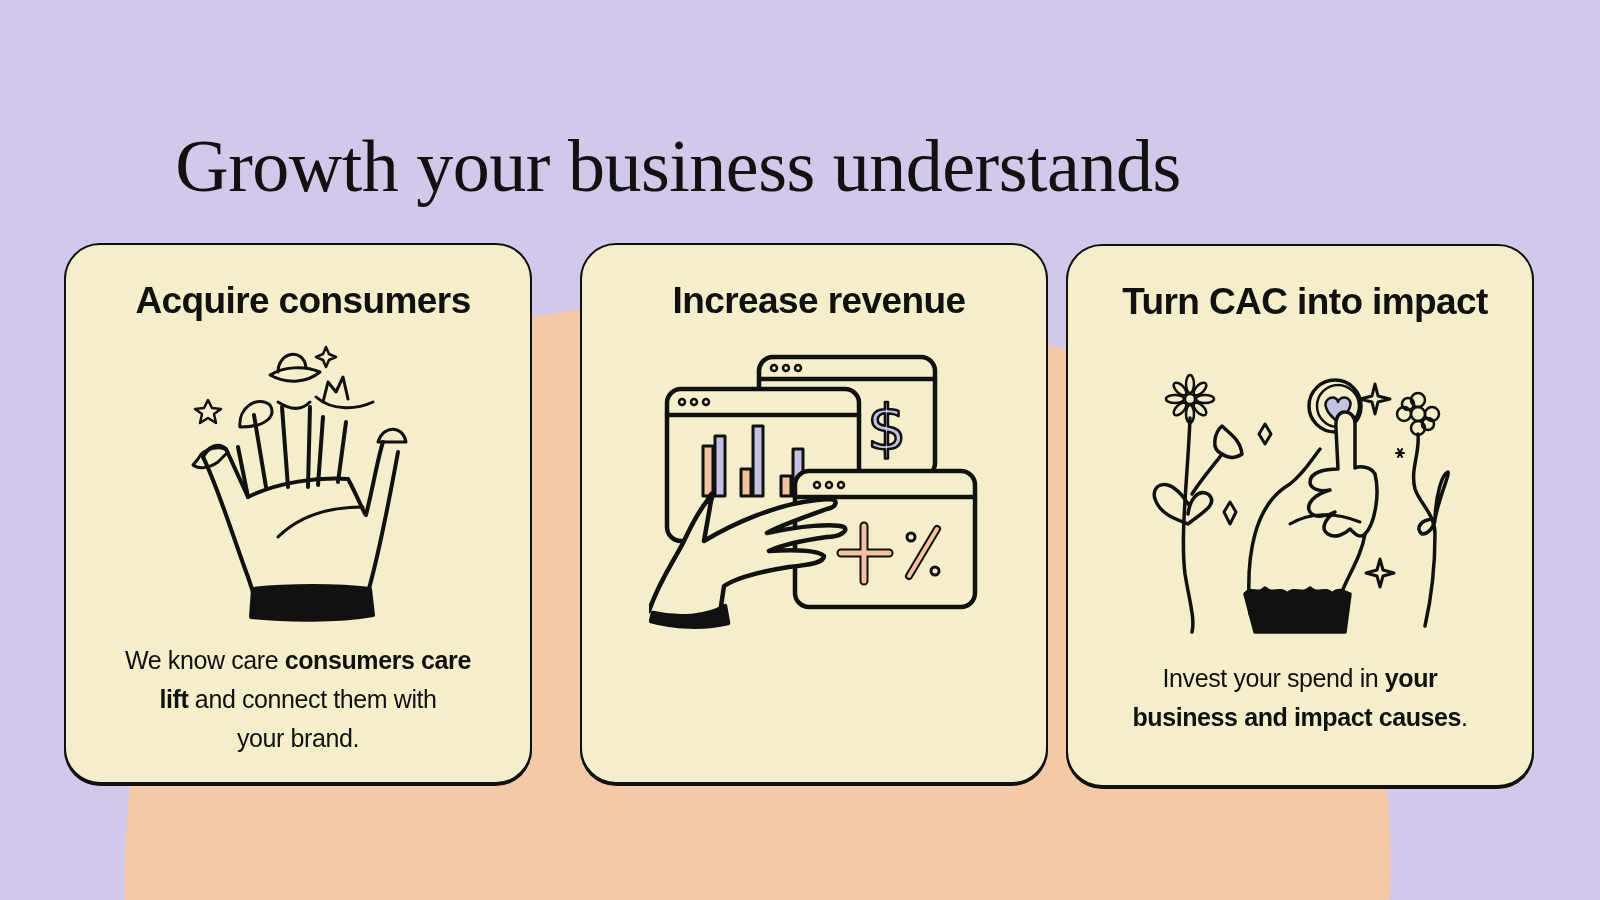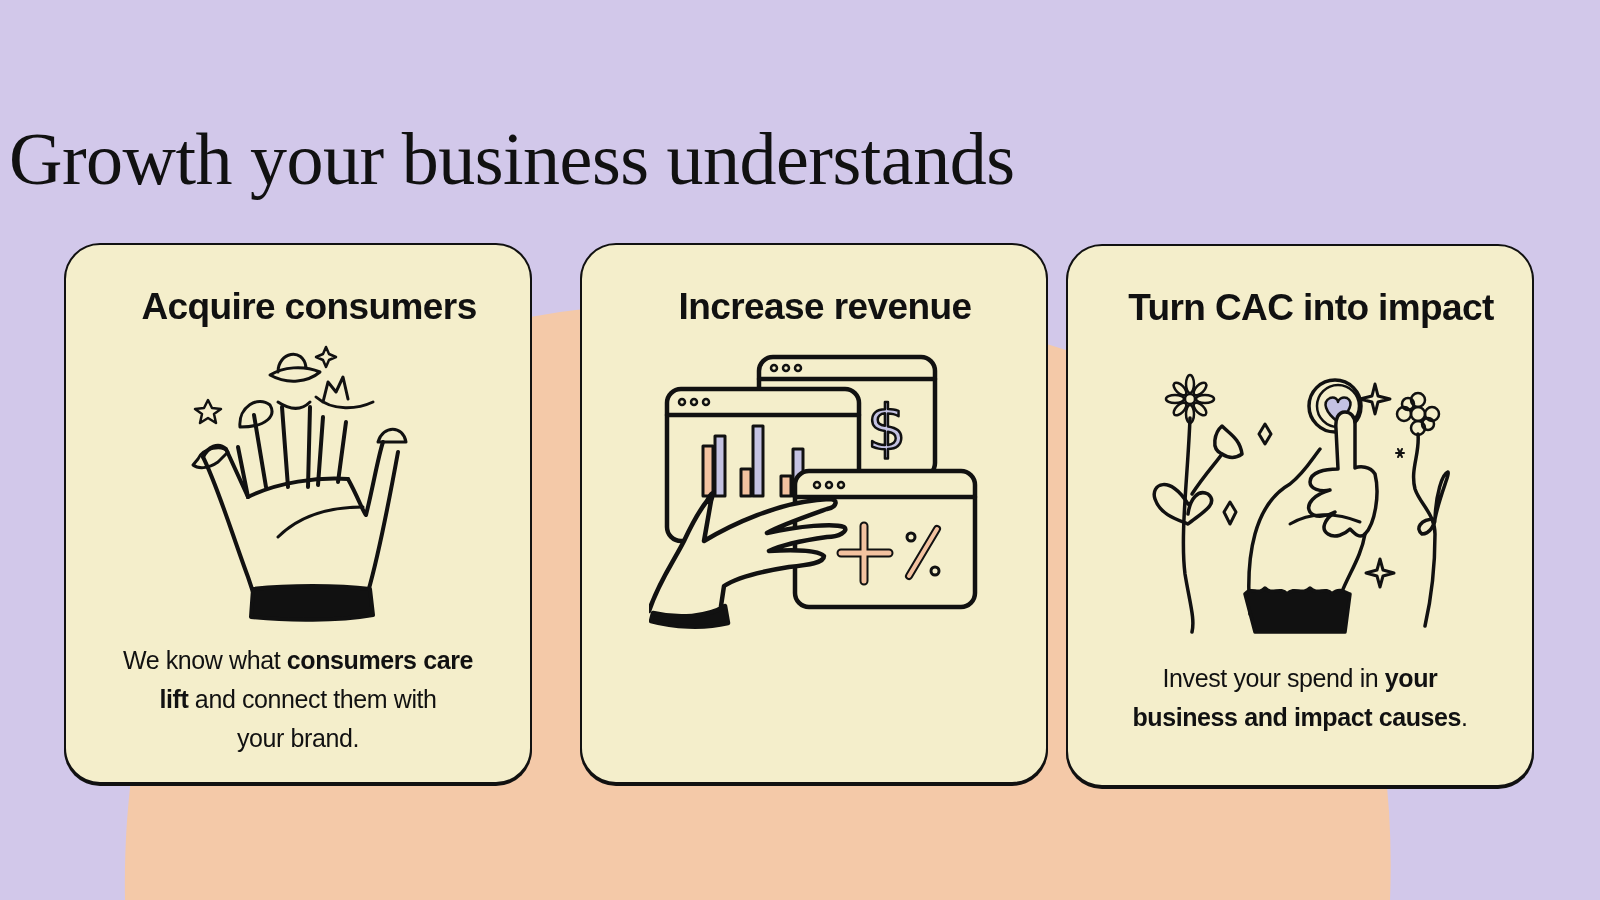--- a/index.html
+++ b/index.html
@@ -19,27 +19,28 @@
       position: absolute;
       left: 0; top: 0;
       width: 1600px; height: 900px;
       z-index: 0;
     }
     .page-title {
       position: absolute;
       top: 108px;
       left: 0;
       width: 1324px;
+      text-align: center;
       font-family: "Liberation Serif", "DejaVu Serif", serif;
       font-size: 74px;
       font-weight: 400;
       letter-spacing: -0.5px;
       color: #111;
       z-index: 2;
-      margin: 9px;
+      margin: 16px;
     }
     .cards {
       position: absolute;
       top: 243px;
       left: 64px;
       width: 1472px;
       height: 545px;
       z-index: 2;
     }
     .card {
@@ -58,21 +59,21 @@
     .card:nth-child(3) { left: 1002px; top: 1px; height: 543px; padding-left: 36px; }
     .card-title {
       position: absolute;
       top: 30px;
       left: 0;
       width: 100%;
       text-align: center;
       font-size: 37px;
       font-weight: 700;
       letter-spacing: -0.6px;
-      margin: 11px;
+      margin: 5px;
     }
     .card-illustration {
       position: absolute;
       left: 50%;
       transform: translateX(-50%);
     }
     .card-desc {
       position: absolute;
       left: 20px;
       right: 20px;
@@ -121,21 +122,21 @@
       <path d="M 100 35 C 100 15, 125 10, 128 30 M 92 38 C 110 48, 130 45, 142 35 C 125 28, 105 30, 92 38 Z" stroke-width="3"></path>
       <path d="M 100 65 C 115 75, 125 72, 132 65" stroke-width="3"></path>
       <path d="M 145 65 L 150 45 L 158 55 L 165 40 L 170 62 M 138 60 C 155 75, 180 72, 195 65" stroke-width="3"></path>
       <path d="M 200 105 C 205 88, 225 88, 228 105 Z" stroke-width="3"></path>
       <path d="M 20 122 C 25 110, 45 108, 50 115 L 40 125 C 30 132, 20 132, 15 128 Z" stroke-width="3"></path>
 
       <path d="M 75 252 C 110 248, 160 248, 192 252 L 195 278 C 160 284, 110 284, 73 280 Z" fill="#111"></path>
     </svg>
 
     <p class="card-desc" style="top:396px">
-      <span>We know what </span><b>consumers care</b><br>
+      <span>We know care </span><b>consumers care</b><br>
       <b>lift</b><span> and connect them with</span><br>
       <span>your brand.</span>
     </p>
   </div>
 
   <div class="card">
     <h2 class="card-title">Increase revenue</h2>
 
     <svg class="card-illustration" style="top:106px" width="330" height="280" viewBox="0 0 330 280" fill="none" stroke="#111" stroke-width="4.5" stroke-linecap="round" stroke-linejoin="round">
 

